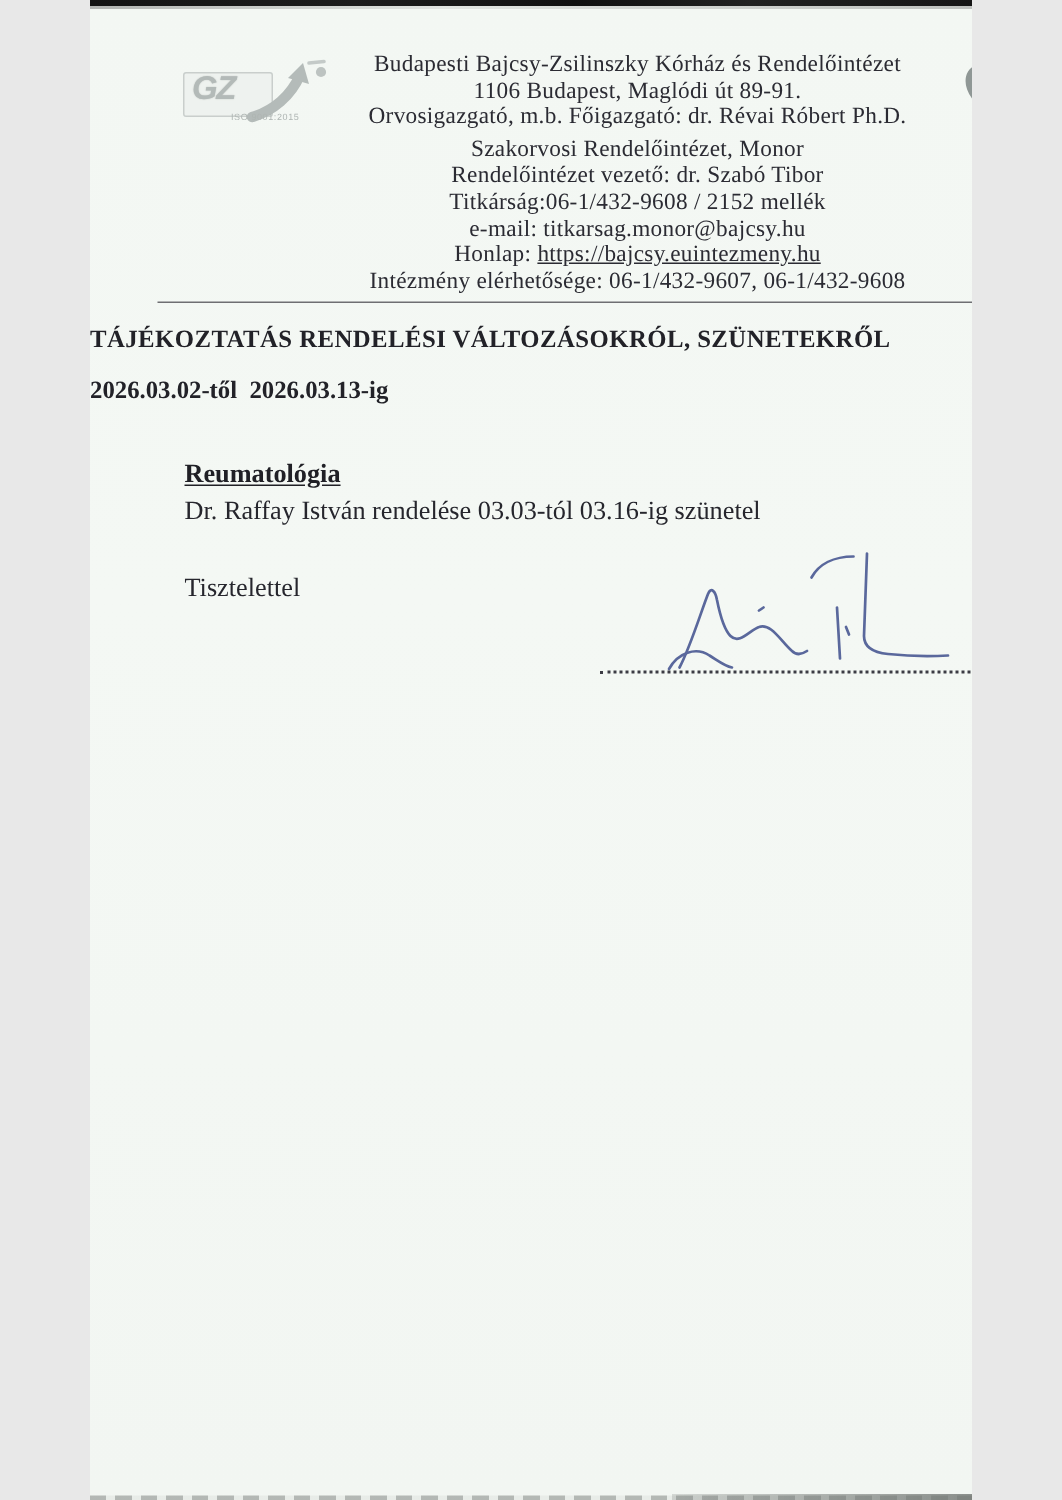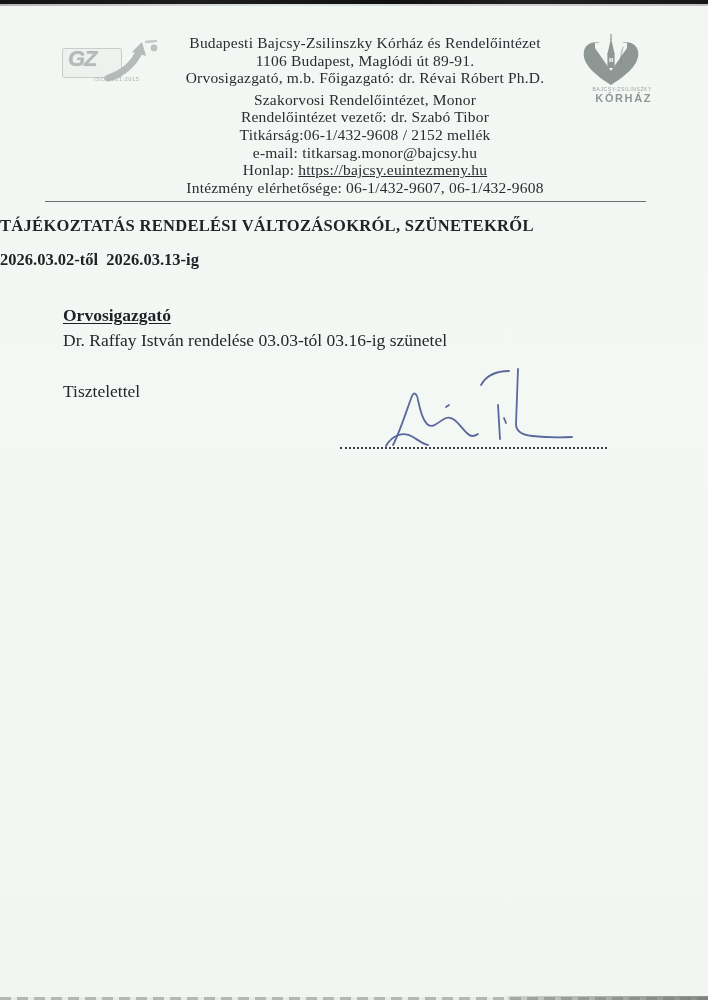--- a/index.html
+++ b/index.html
@@ -1,18 +1,18 @@
 <!DOCTYPE html>
 <html><head>
 <meta charset="utf-8">
 <style>
   html, body { margin: 0; padding: 0; background: #e8e8e8; }
   .page {
     position: relative;
-    width: 708px;
+    width: 588px;
     height: 1000px;
     margin: 0 auto;
     background: linear-gradient(180deg, #f3f7f3 0%, #f4f8f4 40%, #f2f6f2 100%);
     overflow: hidden;
     font-family: "Liberation Serif", "DejaVu Serif", serif;
     color: #26262d;
   }
 
   
   .scan-top-edge {
@@ -178,21 +178,21 @@
       <div>Intézmény elérhetősége: 06-1/432-9607, 06-1/432-9608</div>
     </div>
   </div>
 
   <div class="divider"></div>
   <div class="pencil-mark"></div>
 
   <div class="doc-title">TÁJÉKOZTATÁS RENDELÉSI VÁLTOZÁSOKRÓL, SZÜNETEKRŐL</div>
   <div class="doc-daterange">2026.03.02-től  2026.03.13-ig</div>
 
-  <div class="section-heading">Orvosigazgató</div>
+  <div class="section-heading">Reumatológia</div>
   <div class="section-body">Dr. Raffay István rendelése 03.03-tól 03.16-ig szünetel</div>
   <div class="closing">Tisztelettel</div>
 
   <svg class="signature-ink" width="290" height="95" viewBox="0 0 290 95">
     <g fill="none" stroke="#5a689c" stroke-width="1.8" stroke-linecap="round" stroke-linejoin="round">
       <path d="M63 87 C 70 74, 78 48, 82 38 C 84 33, 87 36, 88 42 C 90 52, 93 62, 97 66 C 103 72, 110 62, 116 60 C 124 57, 131 70, 138 76 C 141 79, 145 78, 148 76"></path>
       <path d="M56 88 C 62 77, 74 73, 83 79 C 88 82, 93 86, 98 87"></path>
       <path d="M116 49 L 119 47"></path>
       <path d="M151 27 C 156 18, 166 13, 179 13"></path>
       <path d="M188 11 L 186 66 C 186 73, 192 77, 202 78 C 216 79.5, 233 79.5, 242 79"></path>

